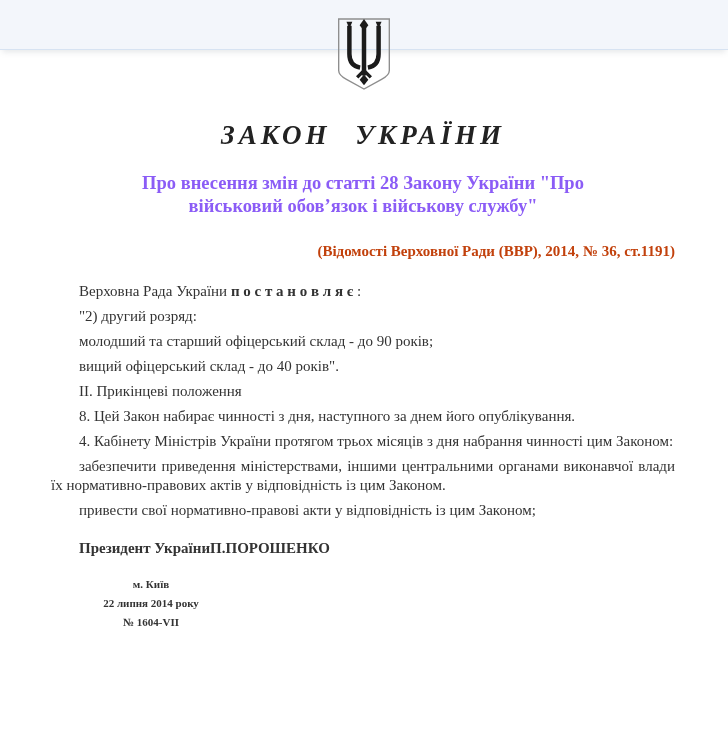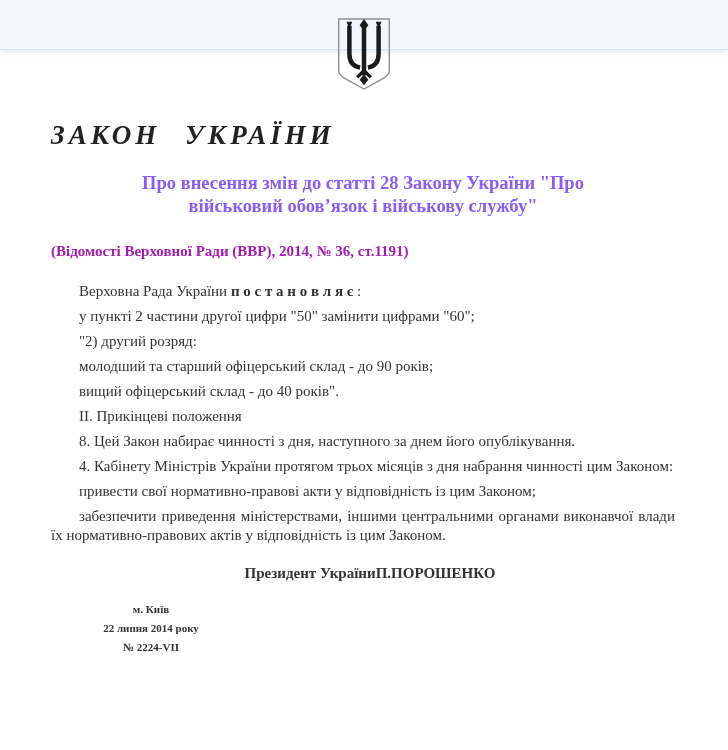--- a/index.html
+++ b/index.html
@@ -25,57 +25,58 @@
     top: 17px;
     left: 50%;
     transform: translateX(-50%);
     width: 57px;
     height: 74px;
     z-index: 5;
   }
   main { padding: 0 53px 0 51px; }
   .title {
     margin: 70px 0 0;
+    text-align: center;
     font-style: italic;
     font-weight: bold;
     font-size: 27px;
     line-height: 1.15;
     letter-spacing: 4px;
     word-spacing: 14px;
     color: #222222;
   }
   .subtitle {
     margin: 21px auto 0;
     max-width: 505px;
     text-align: center;
     font-weight: bold;
     font-size: 18.5px;
     line-height: 1.25;
     color: #8b5cf6;
   }
   .reference {
     margin: 25px 0 0;
-    text-align: left;
+    text-align: right;
     font-weight: bold;
     font-size: 15px;
-    color: #a21caf;
+    color: #c2410c;
   }
   .bodytext p {
     margin: 0 0 6px;
     font-size: 15px;
     line-height: 19px;
     text-align: justify;
     text-indent: 28px;
   }
   .bodytext p.first { margin-top: 22px; }
   .emph { font-weight: bold; margin-top: 31px; }
   a.law-link { color: #2857c9; text-decoration: underline; cursor: pointer; }
   .sig-row {
     display: flex;
-    justify-content: center;
+    justify-content: flex-start;
     align-items: baseline;
     margin-top: 20px;
     padding: 0 14px 0 28px;
     font-weight: bold;
     font-size: 15px;
   }
   .issued {
     margin-top: 18px;
     width: 200px;
     text-align: center;
@@ -113,35 +114,34 @@
 
   <h2 class="subtitle">Про внесення змін до статті 28 Закону України "Про військовий обов’язок і військову службу"</h2>
 
   <p class="reference">(Відомості Верховної Ради (ВВР), 2014, № 36, ст.1191)</p>
 
   <div class="bodytext">
 
     <p class="first"><span>Верховна Рада України </span><span class="emph">п о с т а н о в л я є</span><span> :</span></p>
 
 
-    <p>у пункті 2 частини другої цифри "50" замінити цифрами "60";</p>
     <p>"2) другий розряд:</p>
     <p>молодший та старший офіцерський склад - до 90 років;</p>
     <p>вищий офіцерський склад - до 40 років".</p>
     <p>ІІ. Прикінцеві положення</p>
     <p>8. Цей Закон набирає чинності з дня, наступного за днем його опублікування.</p>
     <p>4. Кабінету Міністрів України протягом трьох місяців з дня набрання чинності цим Законом:</p>
+    <p>забезпечити приведення міністерствами, іншими центральними органами виконавчої влади їх нормативно-правових актів у відповідність із цим Законом.</p>
     <p>привести свої нормативно-правові акти у відповідність із цим Законом;</p>
-    <p>забезпечити приведення міністерствами, іншими центральними органами виконавчої влади їх нормативно-правових актів у відповідність із цим Законом.</p>
   </div>
 
   <div class="sig-row">
     <span>Президент України</span>
     <span>П.ПОРОШЕНКО</span>
   </div>
 
   <div class="issued">
     <div>м. Київ</div>
     <div>22 липня 2014 року</div>
-    <div>№ 2224-VII</div>
+    <div>№ 1604-VII</div>
   </div>
 
 </main>
 
 </body></html>

